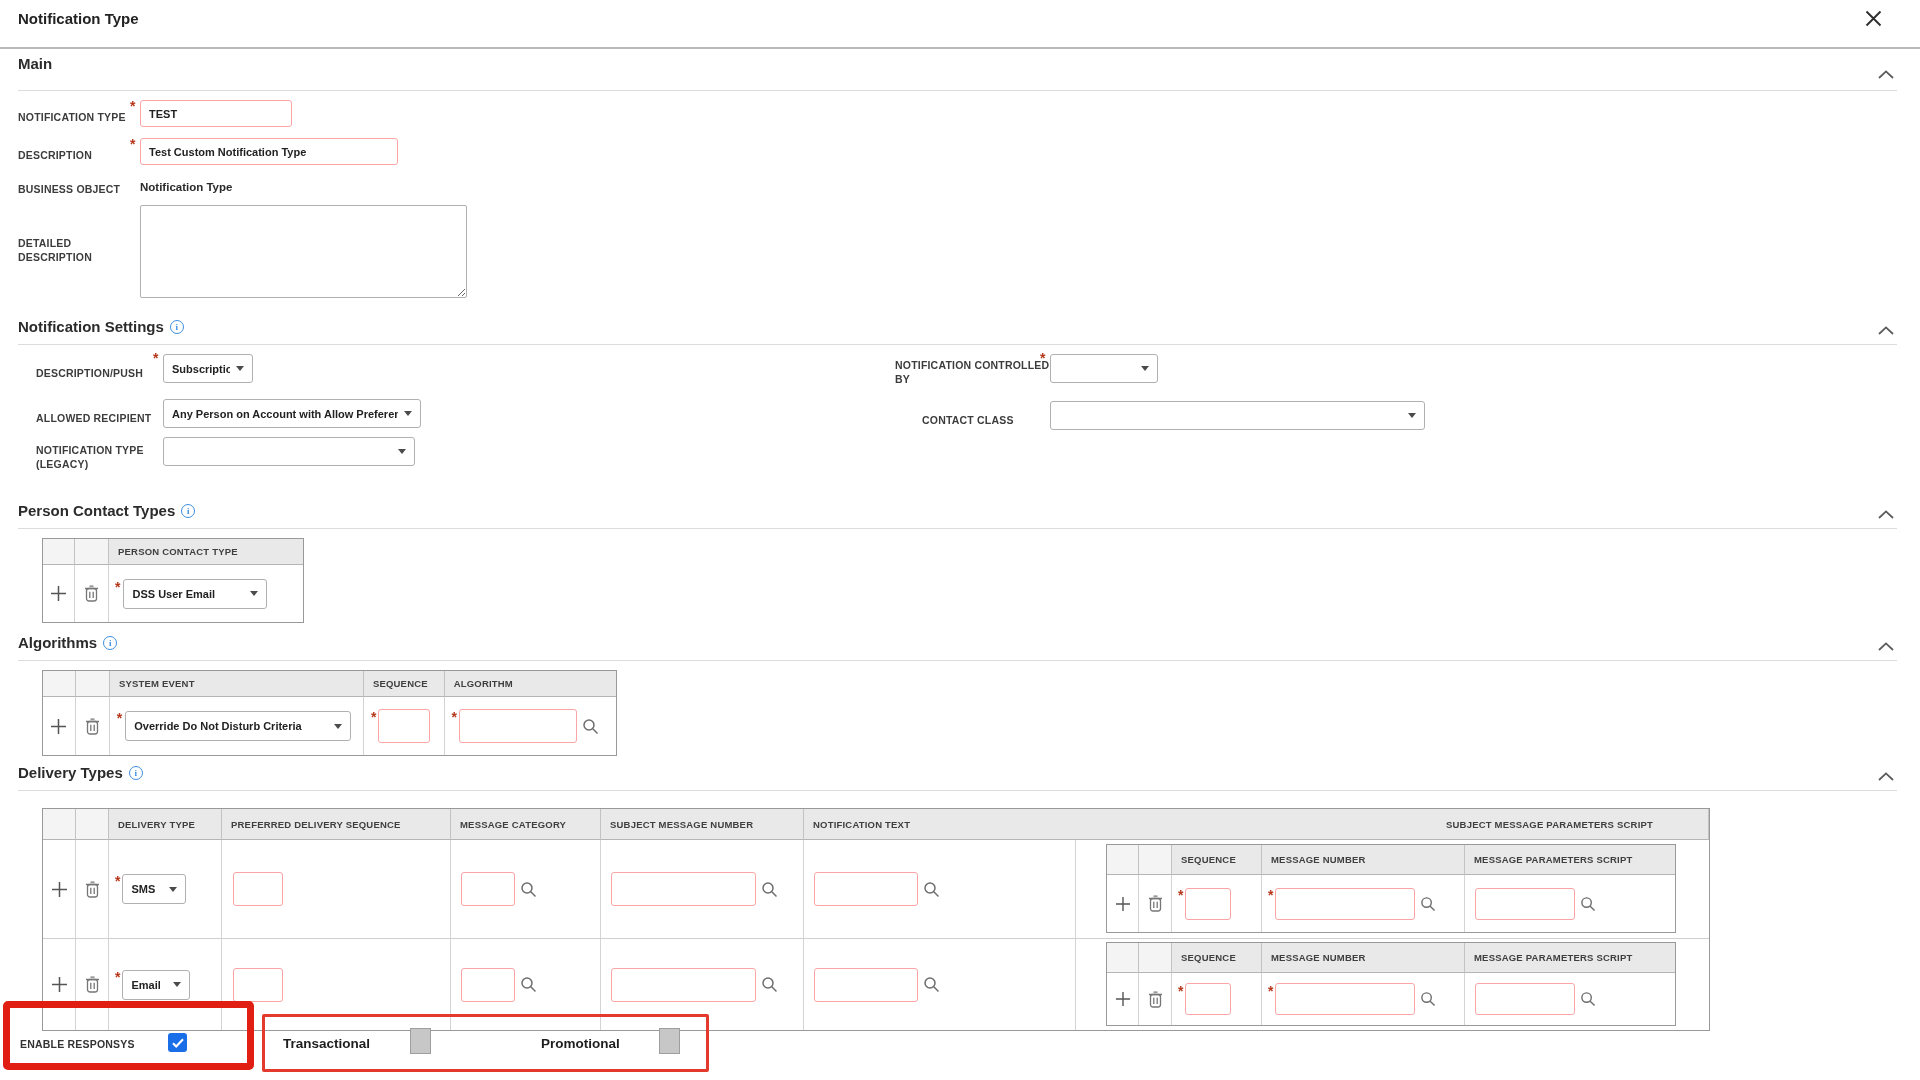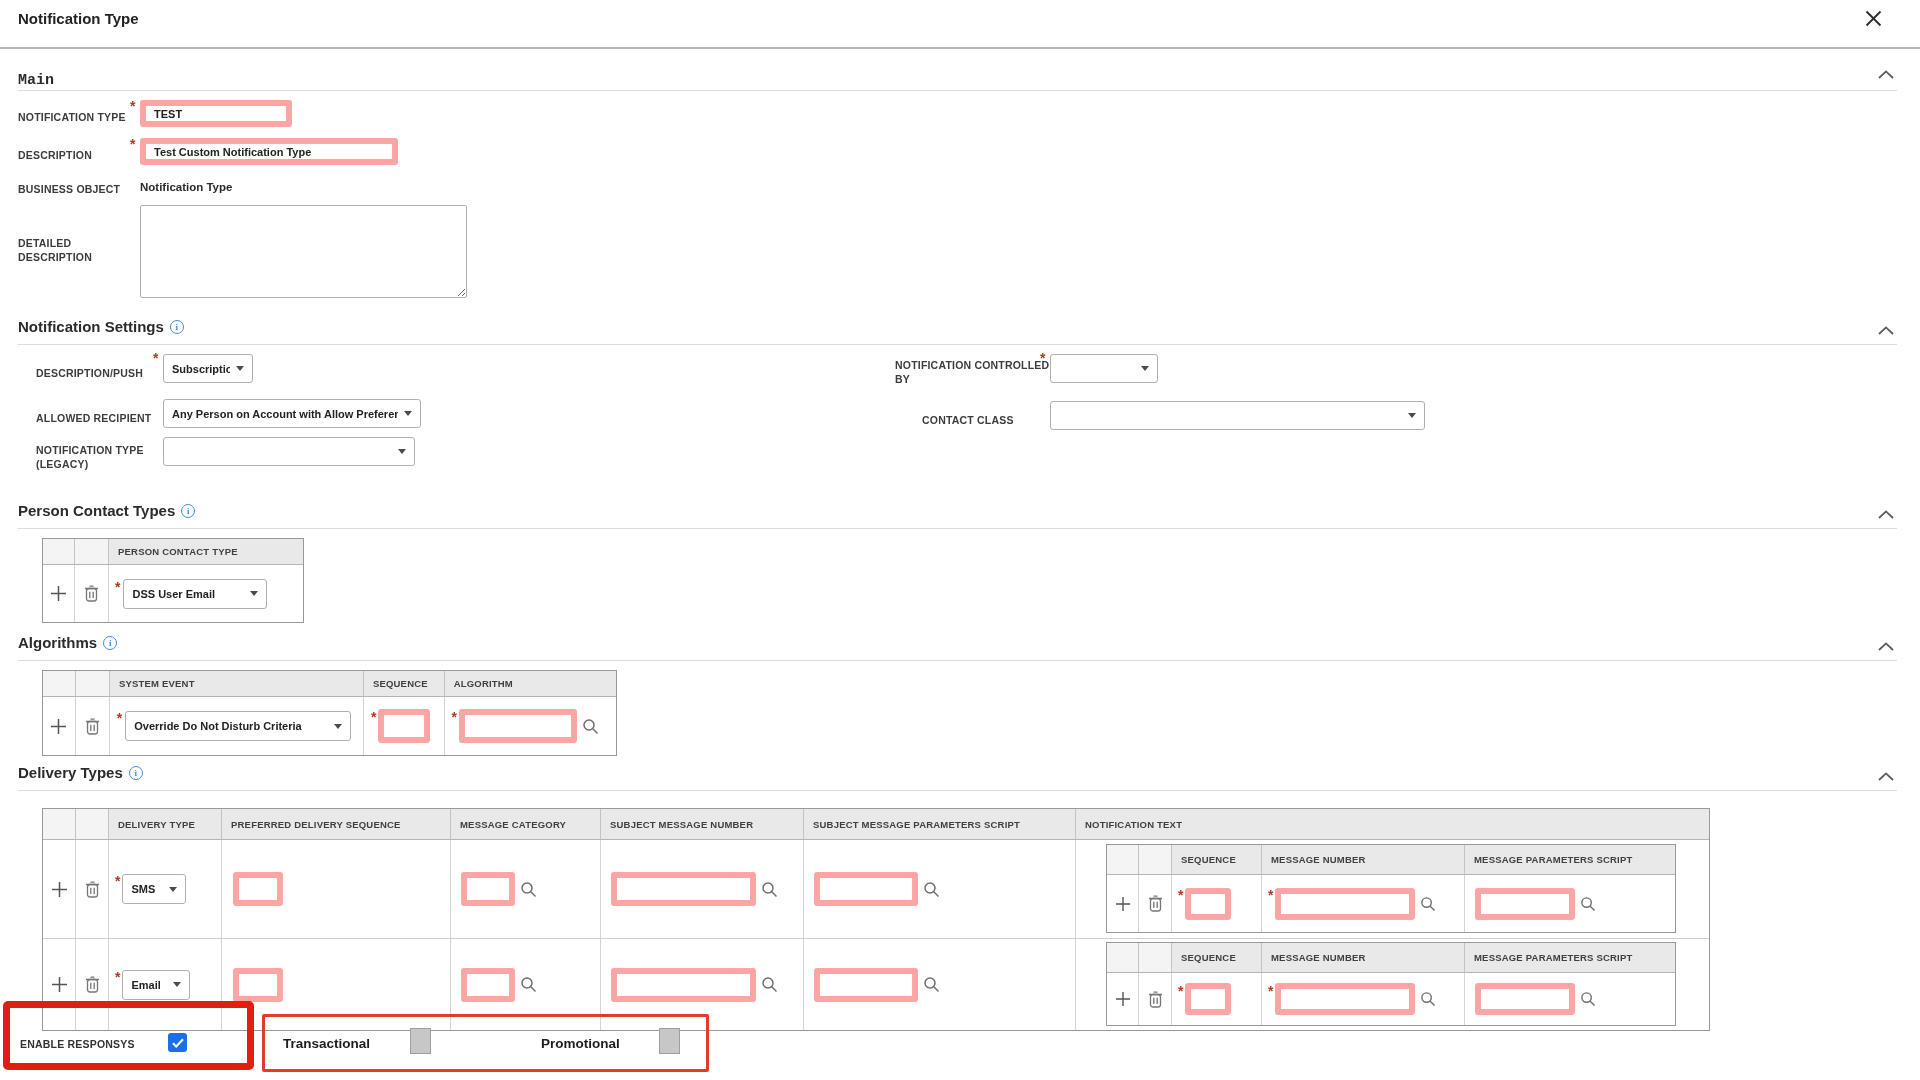--- a/index.html
+++ b/index.html
@@ -19,21 +19,21 @@
   .info-ic { width:14px; height:14px; border:1.5px solid var(--info-blue); border-radius:50%;
              color:var(--info-blue); font-size:9px; font-weight:700; display:inline-flex;
              align-items:center; justify-content:center; }
   .info-ic::after { content:"i"; font-family:"Liberation Serif", serif; }
   .sec-line { height:1px; background:#dcdcdc; width:1879px; }
   .chev { width:20px; height:12px; display:flex; align-items:center; justify-content:center; cursor:pointer; }
 
   
   .lbl { font-size:10.5px; font-weight:700; color:#3c3c3c; letter-spacing:.2px; line-height:14px; }
   .val-text { font-size:11.5px; font-weight:700; color:#2a2a2a; }
-  .inp { border:6px solid #fca5a5; border-radius:3px; background:#fff; font-size:11px; font-weight:700;
+  .inp { border:1px solid #fca5a5; border-radius:3px; background:#fff; font-size:11px; font-weight:700;
          color:#222; padding:0 8px; font-family:"Liberation Sans", sans-serif; outline:none; }
   .ta  { border:1px solid #b0b0b0; border-radius:2px; background:#fff; resize:both;
          font-family:"Liberation Sans", sans-serif; font-size:11px; }
   .dd  { border:1px solid #b0b0b0; border-radius:3px; background:#fff; display:flex; align-items:center;
          justify-content:space-between; padding:0 8px; font-size:11px; font-weight:700; color:#222; cursor:pointer; }
   .dd .dtext { white-space:nowrap; overflow:hidden; }
   .caret { width:0; height:0; border-left:4.5px solid transparent; border-right:4.5px solid transparent;
            border-top:5.5px solid #4b4b4b; margin-left:6px; flex:0 0 auto; }
   .req { color:#b5371a; font-size:14px; font-weight:700; line-height:10px; }
 
@@ -67,21 +67,21 @@
 <div class="wrap">
 
   <div class="abs dlg-title" style="left:18px;top:10px;">Notification Type</div>
   <div class="abs close-btn" style="left:1860px;top:5px;">
     <svg width="17" height="17" viewBox="0 0 17 17" stroke="#2f2f2f" stroke-width="1.9" fill="none">
       <path d="M1.5 1.5l14 14M15.5 1.5l-14 14"></path>
       </svg>
   </div>
   <div class="abs hr-top" style="left:0;top:47px;"></div>
 
-  <div class="abs sec-head" style="left:18px;top:72px;font-family:Liberation Mono, monospace;">
+  <div class="abs sec-head" style="left:18px;top:55px;">
     <span class="sec-title">Main</span>
   </div>
   <div class="abs chev" style="left:1876px;top:68px;">
     <svg width="16" height="9" viewBox="0 0 16 9" fill="none" stroke="#5c5c5c" stroke-width="1.8">
         <path d="M1 8L8 1.4 15 8"></path>
       </svg>
   </div>
   <div class="abs sec-line" style="left:18px;top:90px;"></div>
 
   <div class="abs lbl" style="left:18px;top:110px;">NOTIFICATION TYPE</div>
@@ -248,22 +248,22 @@
 
   <div class="abs tbl" style="left:42px;top:808px;width:1668px;">
 
     <div class="trow" style="height:31px;">
       <div class="th blank" style="width:33px;"></div>
       <div class="th blank" style="width:33px;"></div>
       <div class="th" style="width:113px;">DELIVERY TYPE</div>
       <div class="th" style="width:229px;">PREFERRED DELIVERY SEQUENCE</div>
       <div class="th" style="width:150px;">MESSAGE CATEGORY</div>
       <div class="th" style="width:203px;">SUBJECT MESSAGE NUMBER</div>
+      <div class="th last" style="width:633px;">NOTIFICATION TEXT</div>
       <div class="th" style="width:272px;">SUBJECT MESSAGE PARAMETERS SCRIPT</div>
-      <div class="th last" style="width:633px;">NOTIFICATION TEXT</div>
     </div>
 
     <div class="trow rowline" style="height:99px;">
       <div class="tc icon-c" style="width:33px;">
         <svg width="17" height="17" viewBox="0 0 17 17" stroke="#555" stroke-width="1.5">
             <path d="M8.5 1v15M1 8.5h15"></path>
           </svg>
       </div>
       <div class="tc icon-c" style="width:33px;">
         <svg width="15" height="17" viewBox="0 0 15 17" fill="none" stroke="#767676" stroke-width="1.3">

